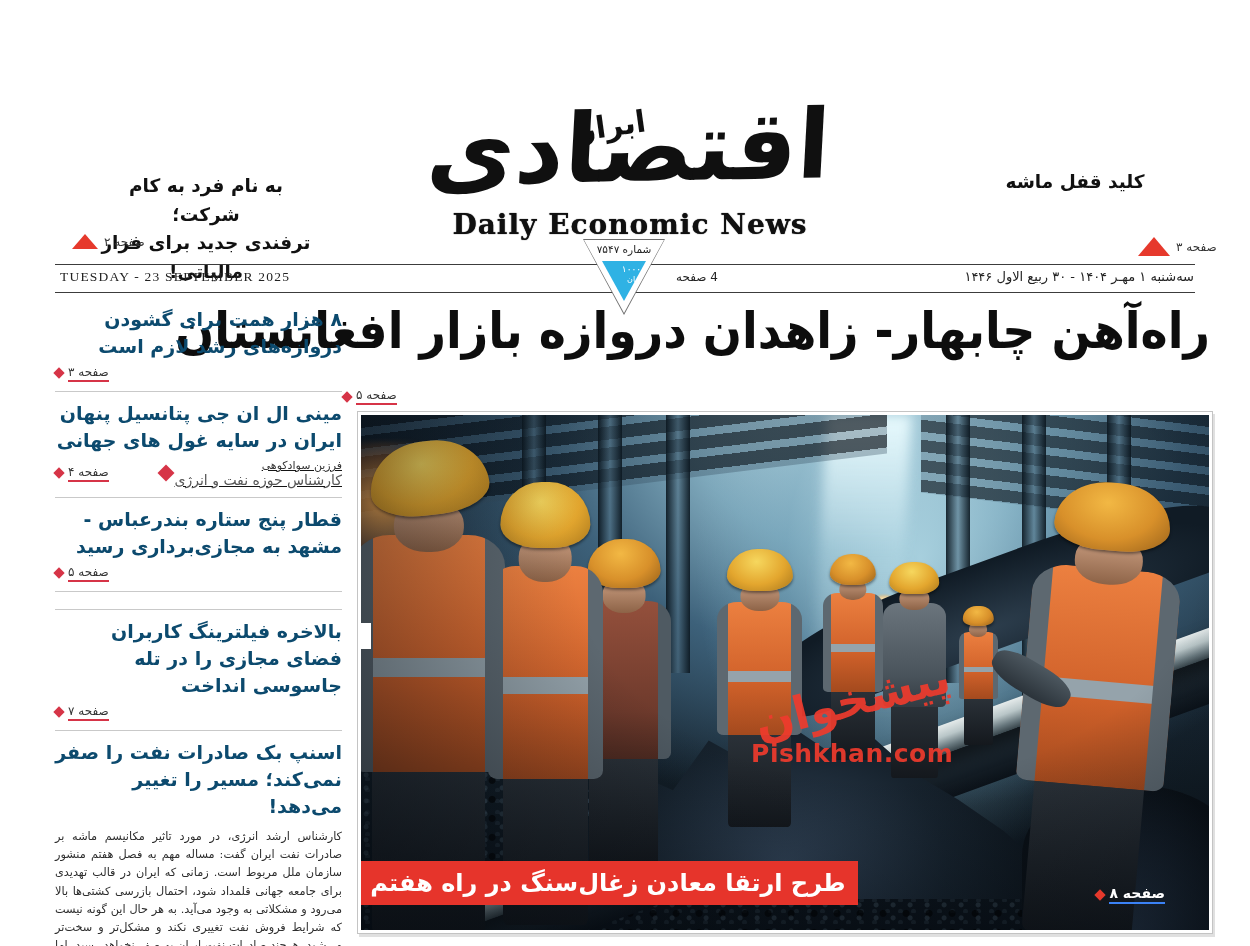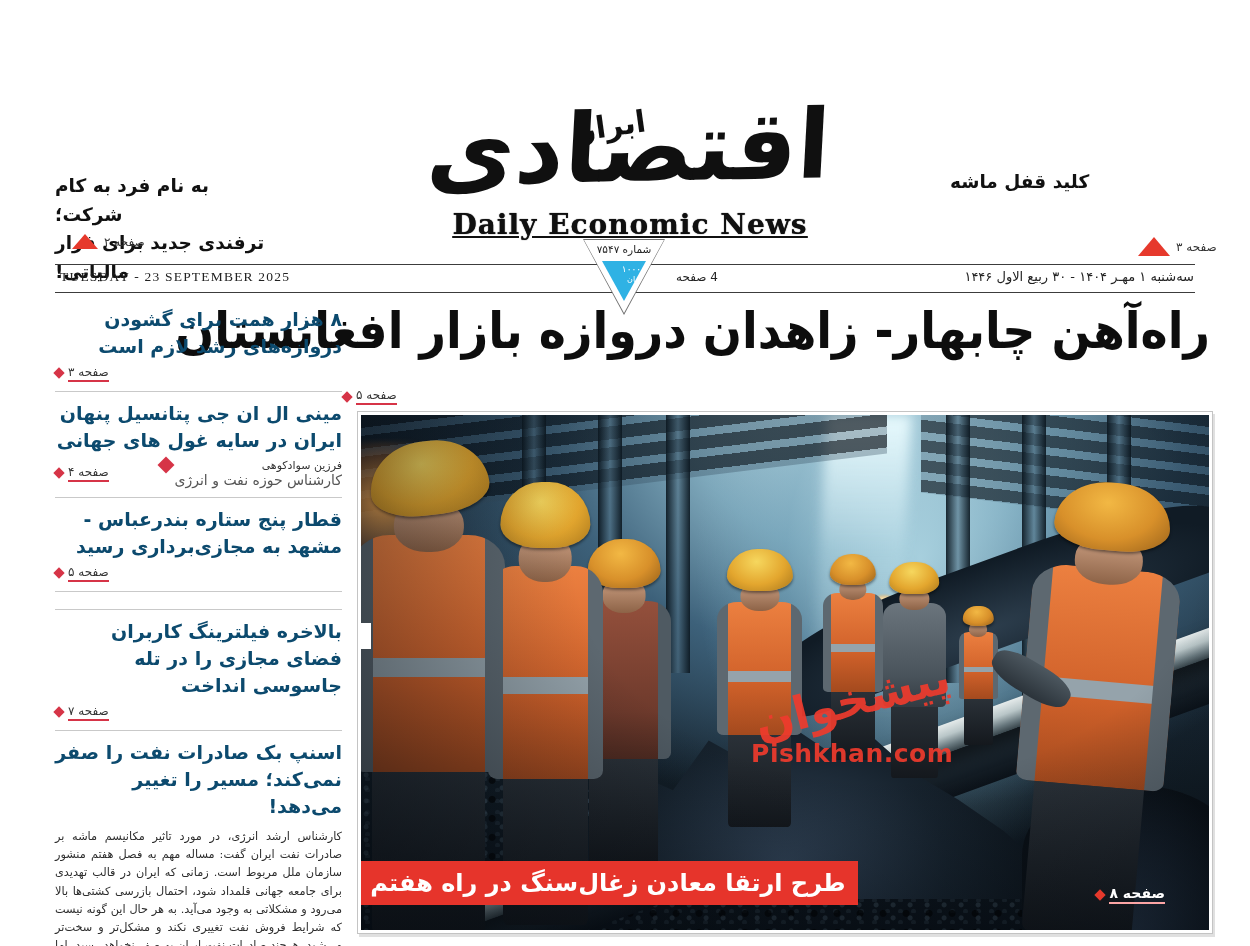--- a/index.html
+++ b/index.html
@@ -8,24 +8,24 @@
   .abs{position:absolute;}
 
   
   .mast-main{left:430px;top:96px;width:400px;text-align:center;direction:rtl;
     font-size:96px;font-weight:bold;line-height:1.1;transform:skewX(-4deg) rotate(-1deg);
     letter-spacing:-2px;color:#101010;}
   .mast-small{left:578px;top:108px;font-size:30px;font-weight:bold;direction:rtl;
     transform:rotate(-8deg);color:#101010;}
   .mast-en{left:400px;top:208px;width:460px;text-align:center;
     font-family:"DejaVu Serif",serif;font-weight:bold;font-size:28px;letter-spacing:1px;
-    color:#101010;text-shadow:0 0 1px #101010;text-decoration:underline;}
-
-  
-  .promo{direction:rtl;text-align:left;font-weight:bold;font-size:18.5px;line-height:1.55;color:#111;}
+    color:#101010;text-shadow:0 0 1px #101010;}
+
+  
+  .promo{direction:rtl;text-align:center;font-weight:bold;font-size:18.5px;line-height:1.55;color:#111;margin-left:45px;}
   .promo-l{left:55px;top:172px;width:212px;}
   .promo-r{right:50px;top:168px;width:250px;}
   .pgrow{display:flex;align-items:center;gap:6px;}
   .tri-up{width:26px;height:15px;background:#e6392c;clip-path:polygon(50% 0,100% 100%,0 100%);}
   .pg-txt{font-size:12px;color:#333;direction:rtl;}
 
   
   .rule{left:55px;width:1140px;height:1px;background:#3c3c3c;}
   .date-en{left:60px;top:269px;font-family:"Liberation Serif",serif;font-size:13.5px;
     letter-spacing:1.2px;color:#222;}
@@ -51,21 +51,21 @@
   .mark{display:flex;align-items:center;gap:5px;}
   .dia{width:8px;height:8px;background:#d63447;transform:rotate(45deg);flex:0 0 auto;}
   .mark .lbl{font-size:12px;color:#333;direction:rtl;border-bottom:2px solid #d63447;padding-bottom:1px;}
 
   
   .sidebar{left:55px;top:298px;width:287px;}
   .sb-item{padding:8px 0 9px;border-bottom:1px solid #c9c9c9;}
   .sb-item:last-child{border-bottom:none;}
   .sb-title{direction:rtl;text-align:right;font-weight:bold;font-size:19px;line-height:1.42;color:#0c4a6e;}
   .sb-foot{display:flex;justify-content:space-between;align-items:center;margin-top:5px;}
-  .byline{display:flex;gap:2px;direction:ltr;}
+  .byline{display:flex;align-items:center;gap:2px;direction:ltr;text-decoration:underline;}
   .dia-big{width:12px;height:12px;background:#d63447;transform:rotate(45deg);flex:0 0 auto;}
   .by-txt{text-align:right;direction:rtl;}
   .by-name{font-size:11px;color:#333;}
   .by-role{font-size:14px;color:#555;}
   .sb-body{direction:rtl;text-align:justify;font-size:11.3px;line-height:1.62;color:#2e2e2e;margin-top:8px;}
 
   
   .photo-frame{left:357px;top:411px;width:856px;height:523px;background:#fff;
     border:1px solid #c4c4c4;box-shadow:2px 3px 0 #e0e0e0;box-sizing:border-box;padding:3px;}
   .photo{position:relative;width:848px;height:515px;overflow:hidden;background:#16242f;}
@@ -149,21 +149,21 @@
   .wm-fa{font-size:46px;font-weight:bold;color:#ef3b2d;direction:rtl;transform:rotate(-14deg);opacity:.92;}
   .wm-en{font-size:25px;font-weight:bold;color:#ef3b2d;margin-top:12px;opacity:.92;letter-spacing:.5px;}
 
   
   .cap{left:-3px;bottom:25px;width:500px;height:44px;background:#e6342b;z-index:9;
     display:flex;align-items:center;justify-content:center;}
   .cap span{color:#fff;font-weight:bold;font-size:24px;direction:rtl;white-space:nowrap;}
   .ph-pg{right:44px;bottom:26px;z-index:9;display:flex;align-items:center;gap:5px;}
   .ph-pg .dia{background:#e6392c;}
   .ph-pg .lbl{font-size:14px;font-weight:bold;color:#fff;direction:rtl;
-    border-bottom:2px solid #fca5a5;padding-bottom:1px;}
+    border-bottom:2px solid #3b82f6;padding-bottom:1px;}
   .notch{left:-4px;top:208px;width:14px;height:26px;background:#fff;z-index:10;}
 </style>
 </head>
 <body>
 
 <div class="page">
 
   <div class="abs mast-small">ابرار</div>
   <div class="abs mast-main">اقتصادی</div>
   <div class="abs mast-en">Daily Economic News</div>

